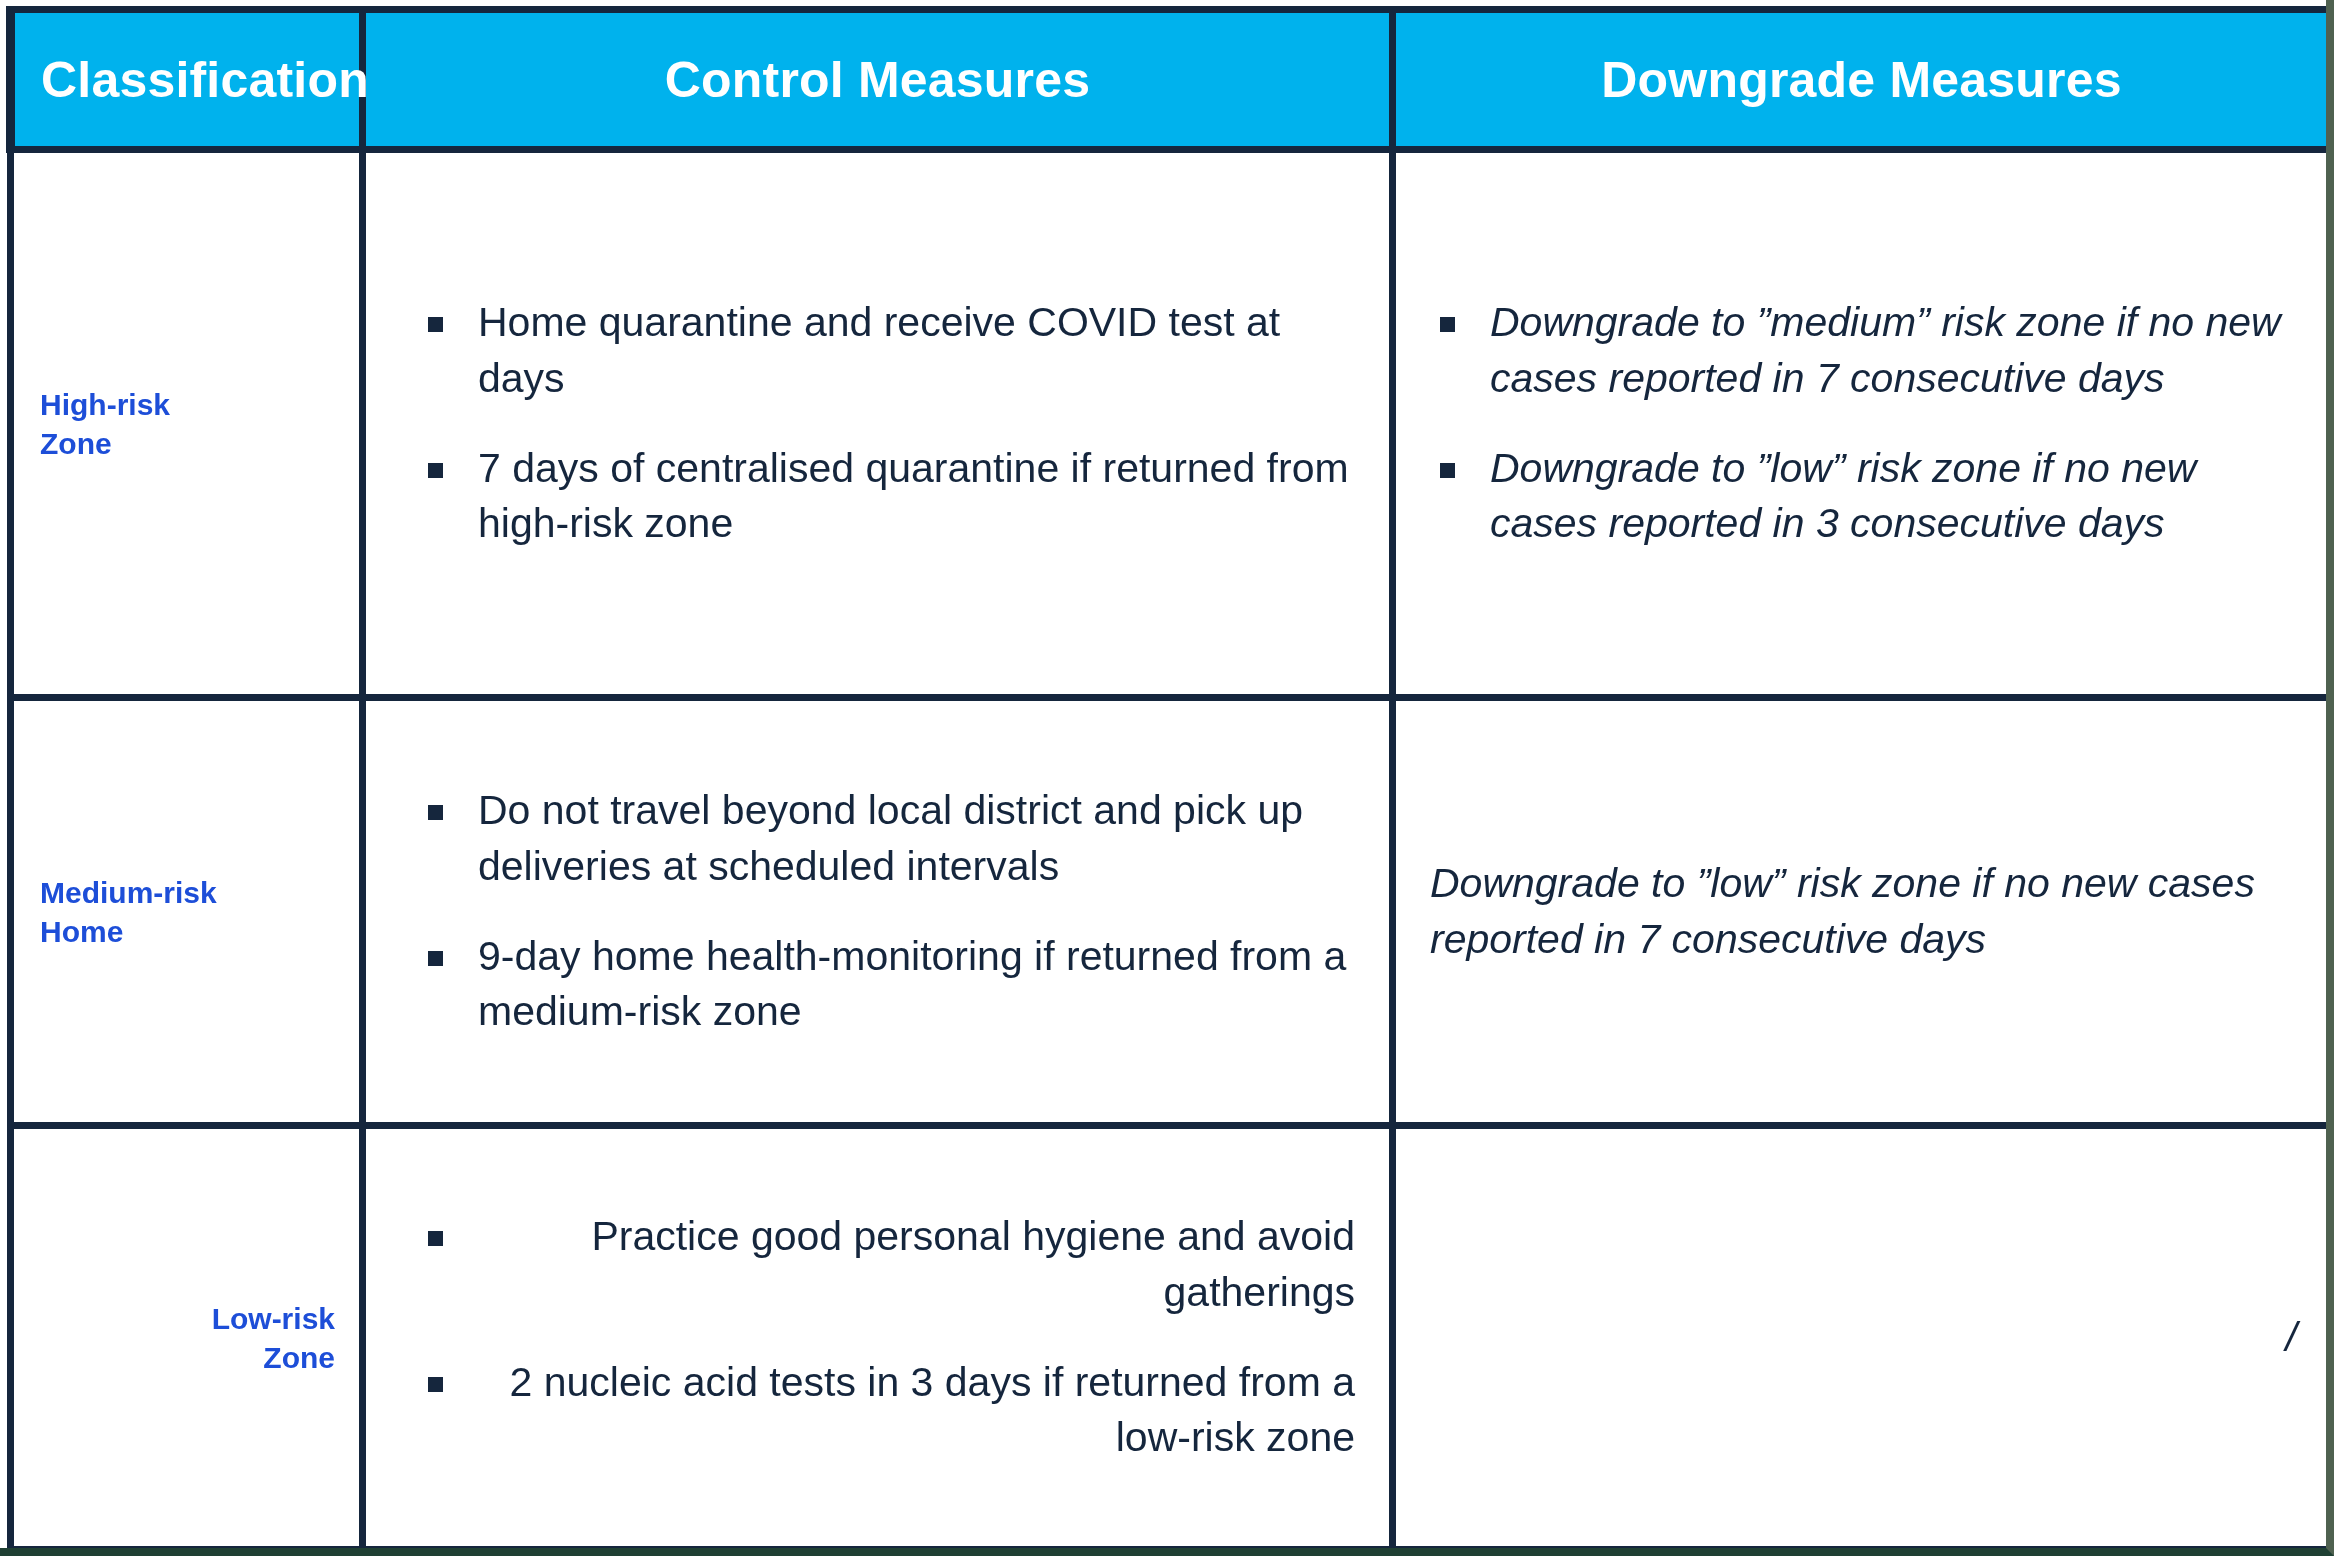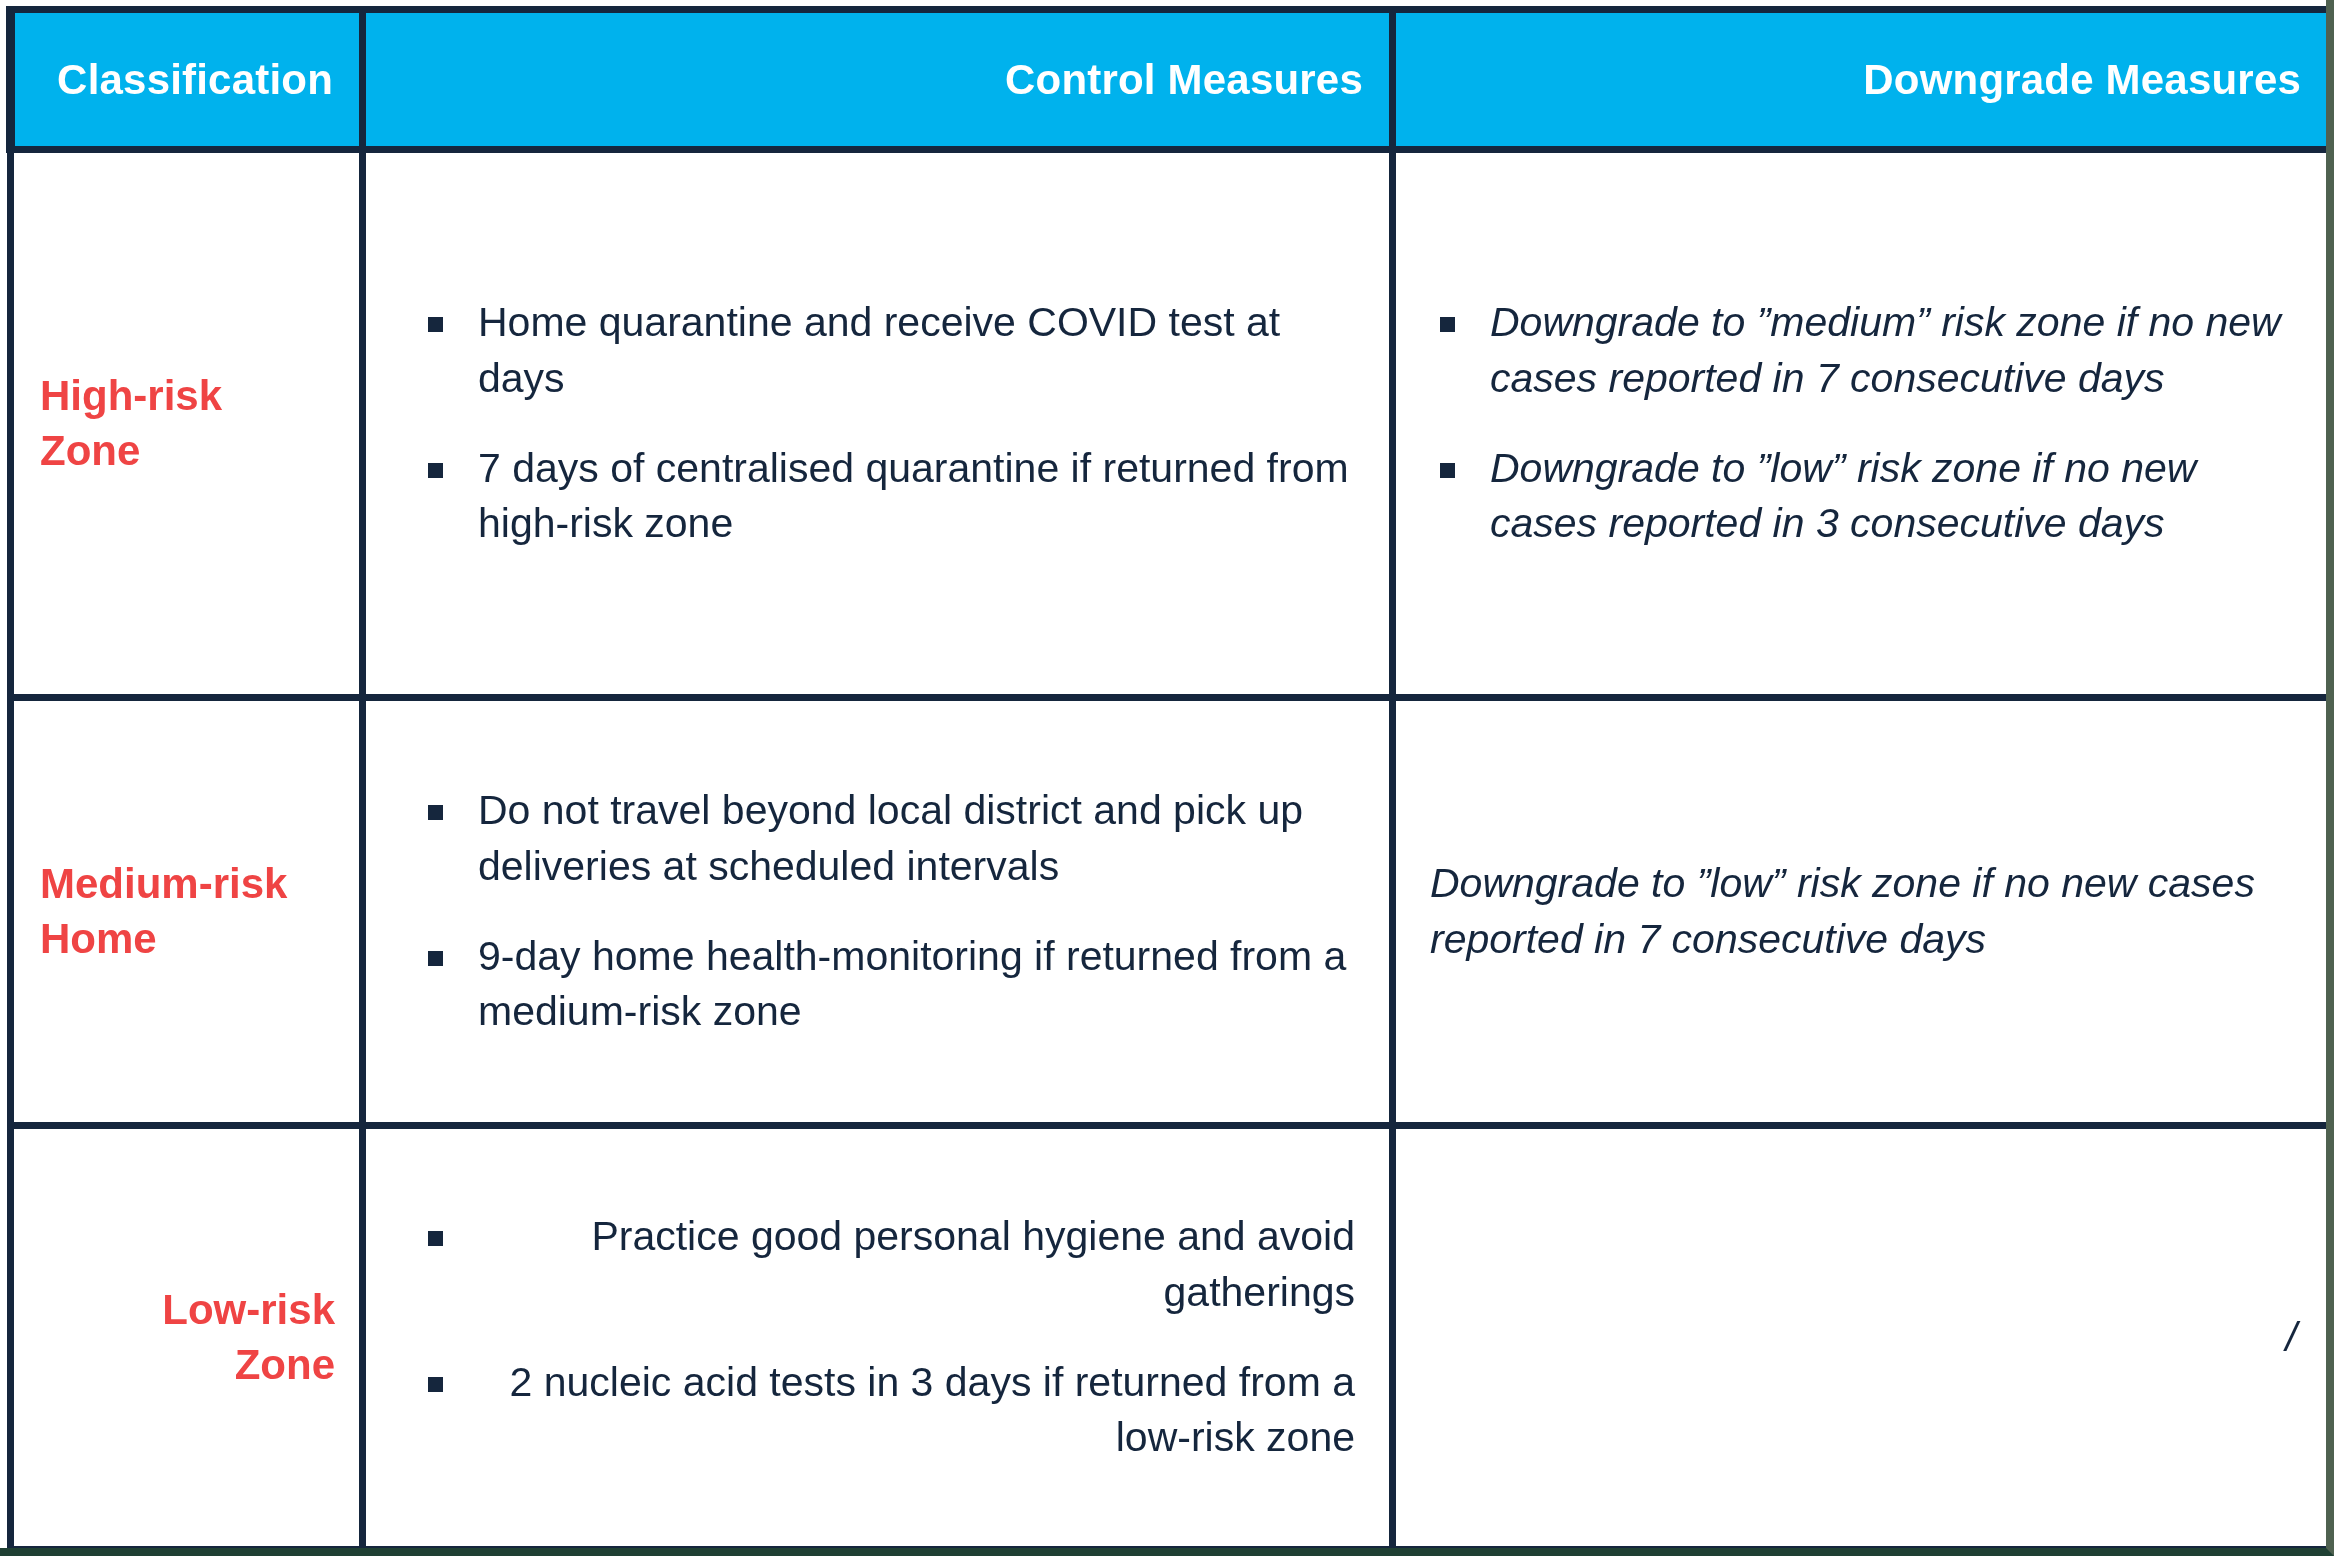--- a/index.html
+++ b/index.html
@@ -46,23 +46,23 @@
 
   
   col.c-class { width: 352px; }
   col.c-control { width: 1030px; }
   col.c-transition { width: 938px; }
 
   
   thead th {
     background: #00b2ed;
     color: #ffffff;
-    font-size: 42px;
+    font-size: 50px;
     font-weight: bold;
-    text-align: right;
+    text-align: center;
     vertical-align: middle;
     height: 140px;
     padding: 0 26px;
     border: 7px solid #15263d;
     letter-spacing: .2px;
   }
   thead th.h-class   { border-left: 9px solid #15263d; }
   thead th.h-control { border-left: 7px solid #15263d; }
 
   
@@ -75,24 +75,24 @@
   }
   tbody tr.r-high td    { height: 548px; }
   tbody tr.r-medium td  { height: 428px; }
   tbody tr.r-low  td    { height: 424px; text-align: right; }
 
   
   .class-cell {
     padding: 0 24px 0 26px;
   }
   .class-label {
-    font-size: 42px;
+    font-size: 30px;
     font-weight: bold;
     line-height: 1.30;
-    color: #ef4444;
+    color: #1d4ed8;
     white-space: pre-line;
   }
 
   
   .measure-cell {
     padding: 0 34px 0 52px;
   }
   .measure-cell.transition-cell {
     padding: 0 30px 0 34px;
     font-style: italic;

